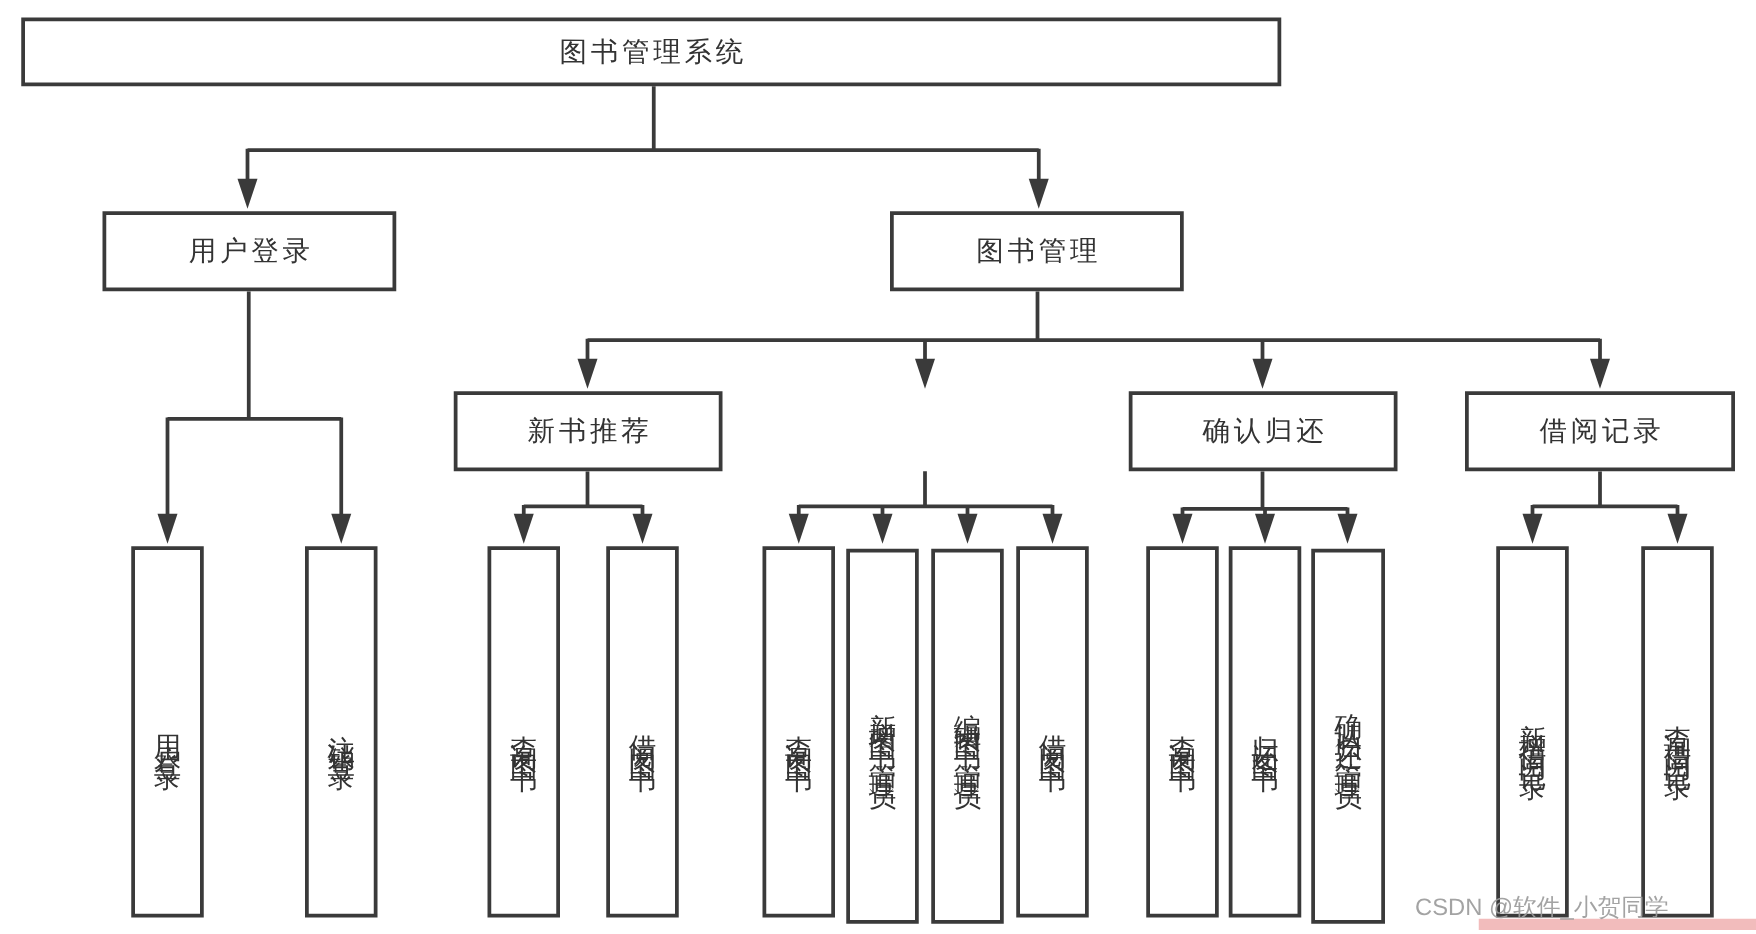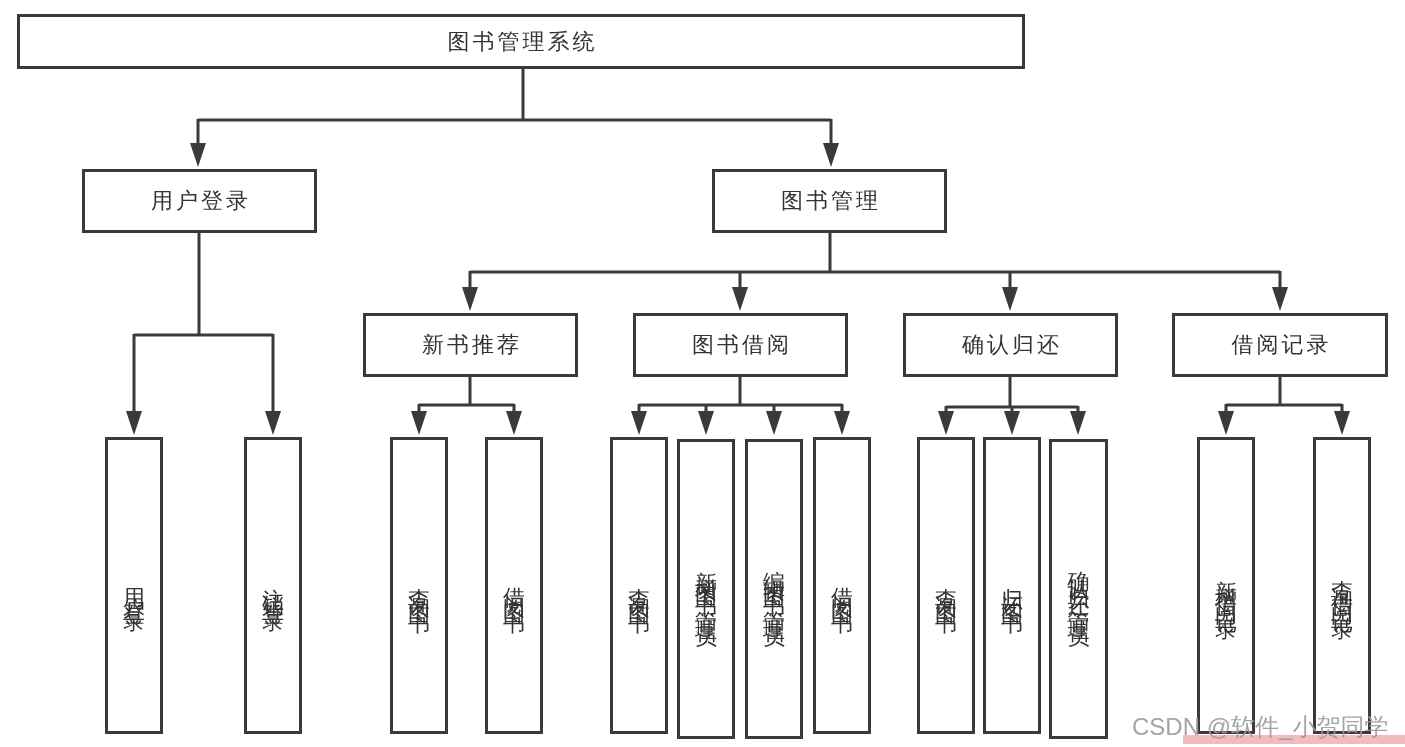--- a/index.html
+++ b/index.html
@@ -68,21 +68,21 @@
     background: var(--watermark-chip);
     z-index: 2;
   }
   .watermark-text {
     position: absolute;
     left: 1132px;
     top: 713px;
     width: 219px;
     height: 27px;
     line-height: 27px;
-    font-size: 24px;
+    font-size: 19px;
     color: var(--watermark-text);
     white-space: nowrap;
     z-index: 3;
     opacity: 0.92;
   }
 </style>
 </head>
 <body>
 
 <div class="canvas">
@@ -136,21 +136,20 @@
       <polygon class="head" points="1334,411 1350,411 1342,435"></polygon>
     </g>
   </svg>
 
   <div class="node node-h" style="left:17px; top:14px; width:1008px; height:55px;">图书管理系统</div>
 
   <div class="node node-h" style="left:82px; top:169px; width:235px; height:64px;">用户登录</div>
   <div class="node node-h" style="left:712px; top:169px; width:235px; height:64px;text-align:right;">图书管理</div>
 
   <div class="node node-h" style="left:363px; top:313px; width:215px; height:64px;">新书推荐</div>
-  <div class="node node-h" style="left:633px; top:313px; width:215px; height:64px;">图书借阅</div>
   <div class="node node-h" style="left:903px; top:313px; width:215px; height:64px;">确认归还</div>
   <div class="node node-h" style="left:1172px; top:313px; width:216px; height:64px;">借阅记录</div>
 
   <div class="node node-v" style="left:105px; top:437px; width:58px; height:297px;">用户登录</div>
   <div class="node node-v" style="left:244px; top:437px; width:58px; height:297px;">注销登录</div>
 
   <div class="node node-v" style="left:390px; top:437px; width:58px; height:297px;">查询图书</div>
   <div class="node node-v" style="left:485px; top:437px; width:58px; height:297px;">借阅图书</div>
 
   <div class="node node-v" style="left:610px; top:437px; width:58px; height:297px;">查询图书</div>

